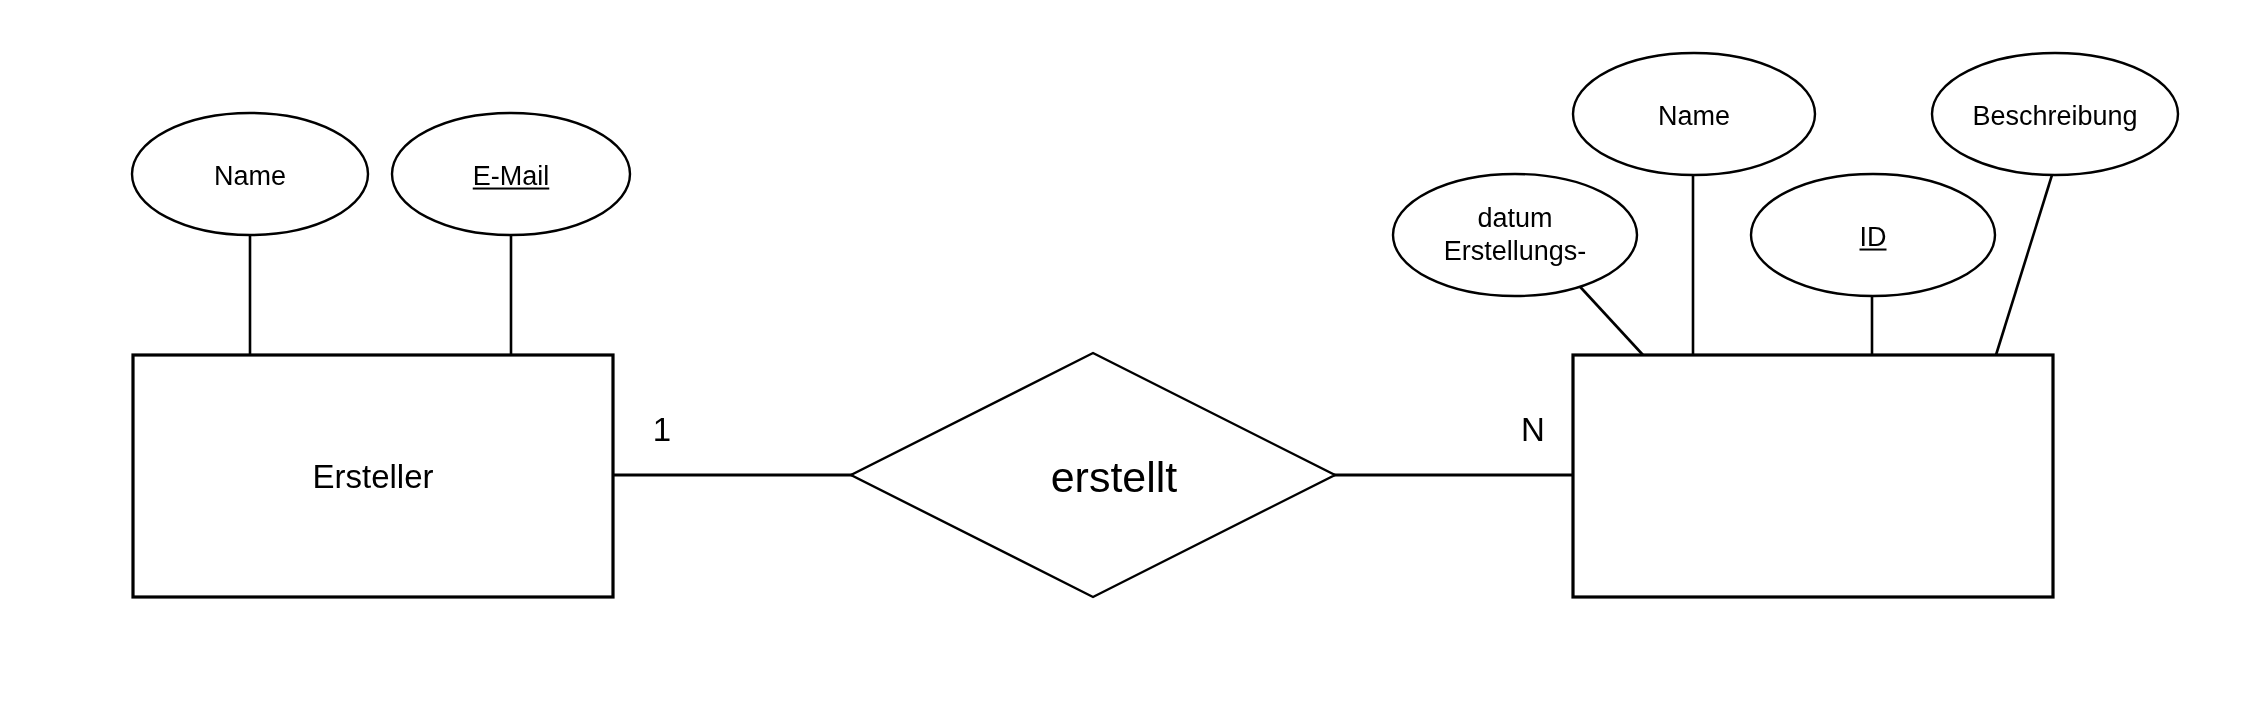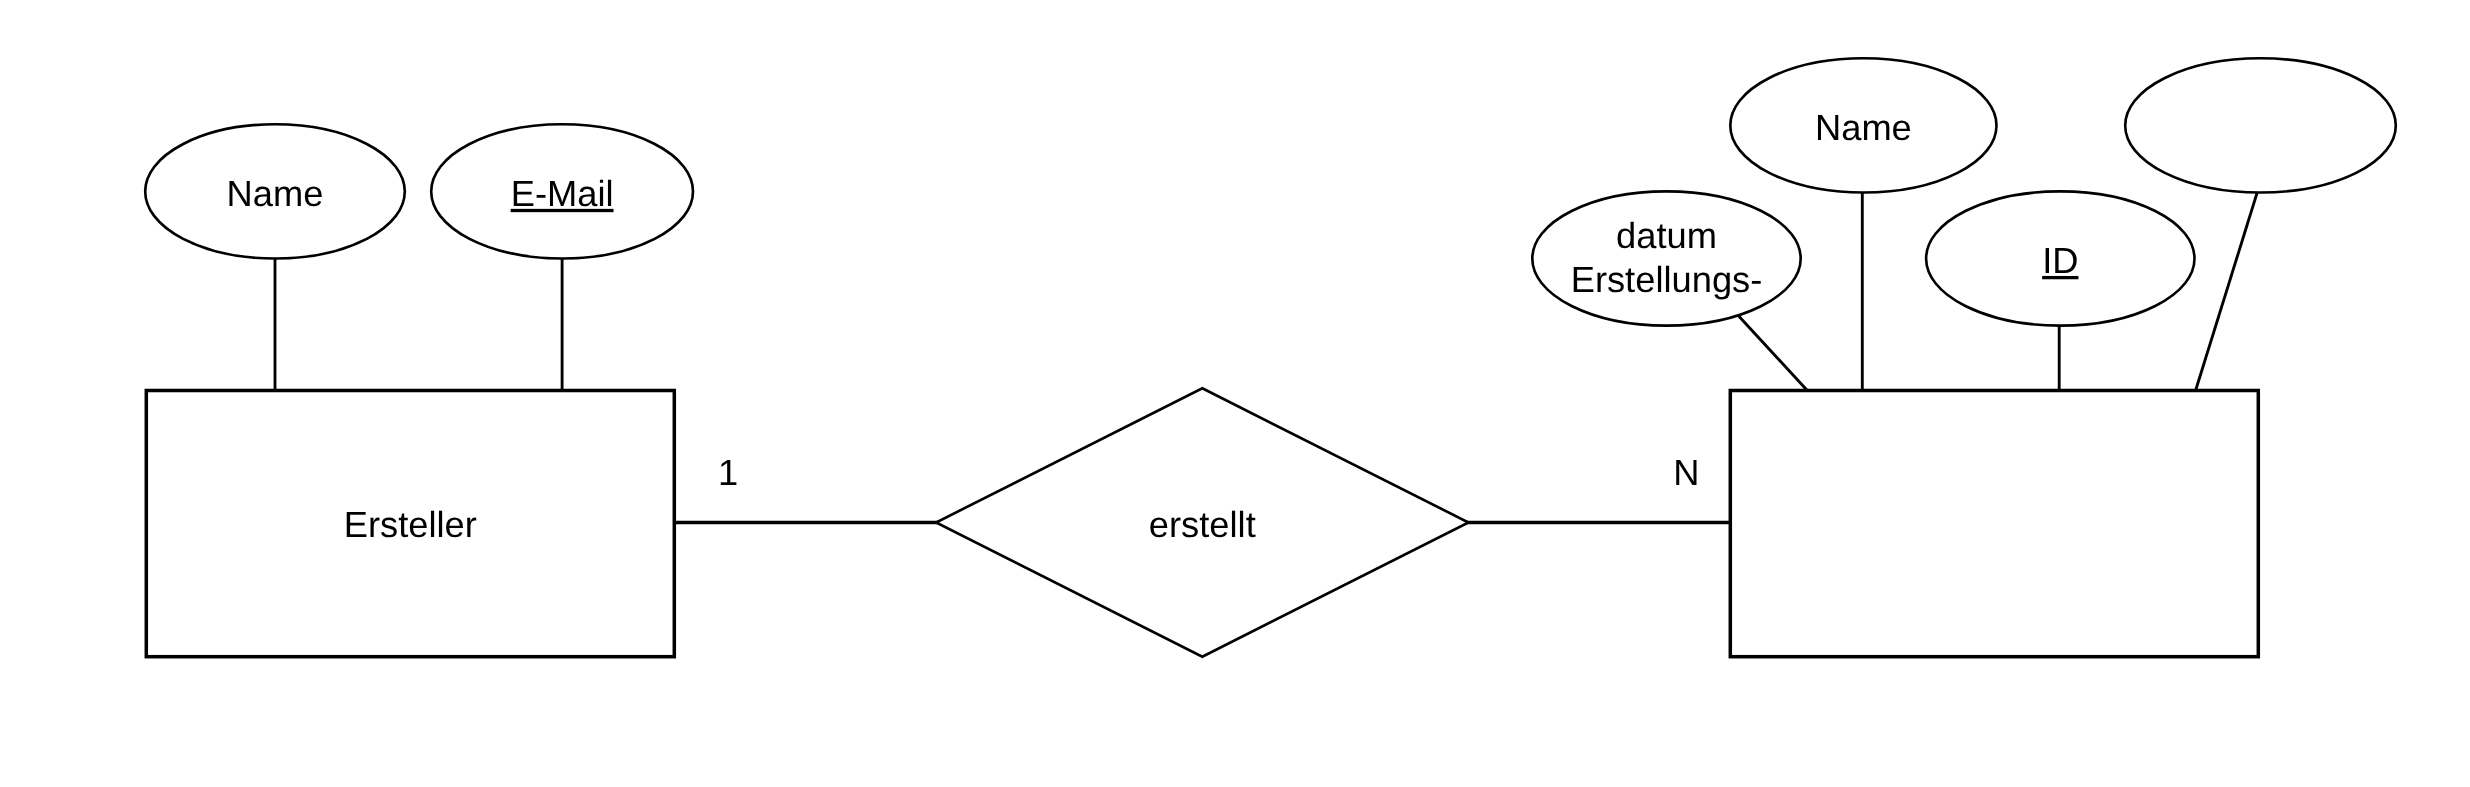--- a/index.html
+++ b/index.html
@@ -57,24 +57,25 @@
     font-weight: 400;
   }
   .lbl-center {
     transform: translate(-50%, -50%);
     text-align: center;
   }
   .entity-label {
     font-size: 33px;
   }
   .relation-label {
-    font-size: 33px;
+    font-size: 43px;
+    margin-left: 21px;
   }
   .attr-label {
-    font-size: 33px;
+    font-size: 27px;
     line-height: 1.22;
   }
   .attr-label.key {
     text-decoration: underline;
     text-underline-offset: 3px;
   }
   .card-label {
     font-size: 33px;
   }
 </style>
@@ -119,18 +120,19 @@
 
   <div class="lbl lbl-center attr-label" style="left:1515px; top:235px;">
     <div>datum</div>
     <div>Erstellungs-</div>
   </div>
 
   <div class="lbl lbl-center attr-label" style="left:1694px; top:116px;">Name</div>
 
   <div class="lbl lbl-center attr-label key" style="left:1873px; top:237px;text-align:center;">ID</div>
 
+  <div class="lbl lbl-center attr-label" style="left:2055px; top:116px;">Beschreibung</div>
 
   <div class="lbl lbl-center card-label" style="left:662px; top:430px;">1</div>
 
   <div class="lbl lbl-center card-label" style="left:1533px; top:430px;">N</div>
 
 </div>
 
 </body></html>

